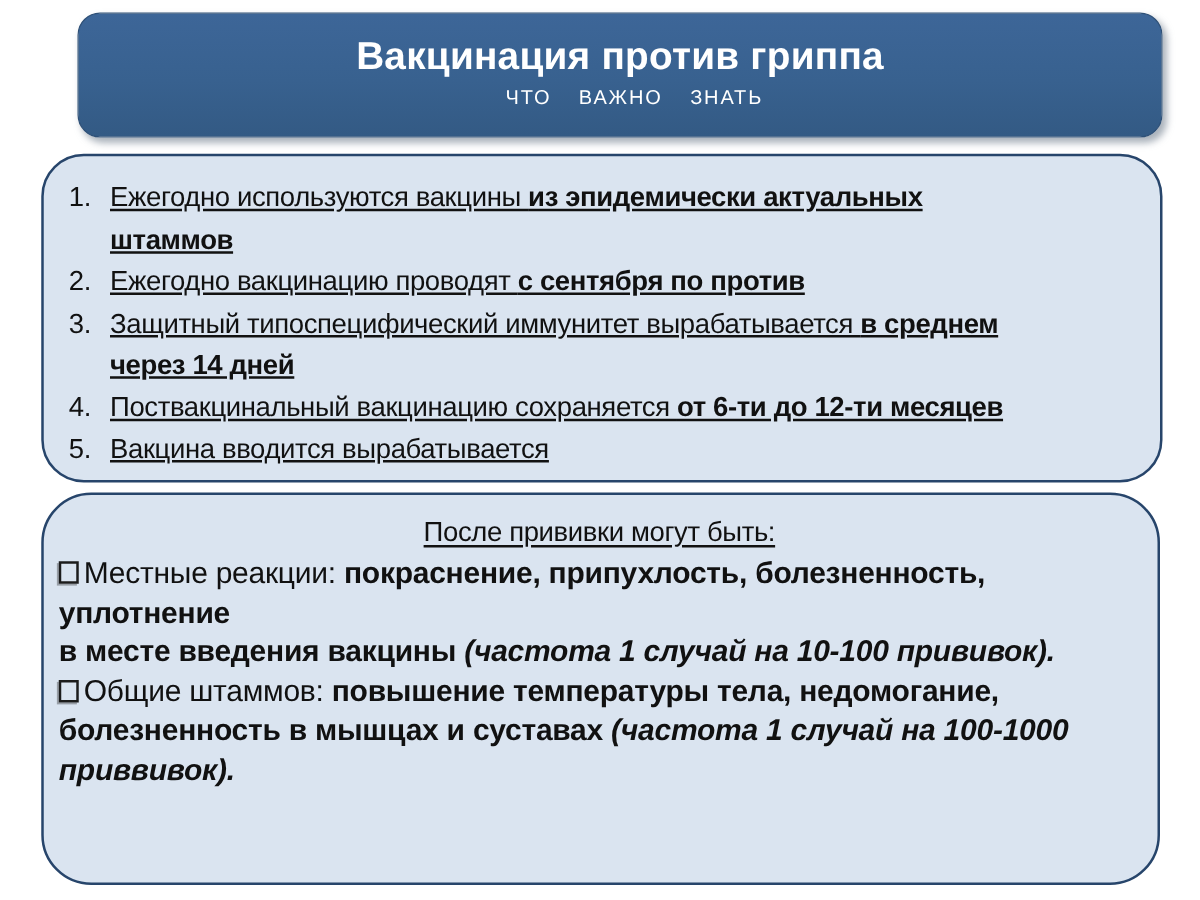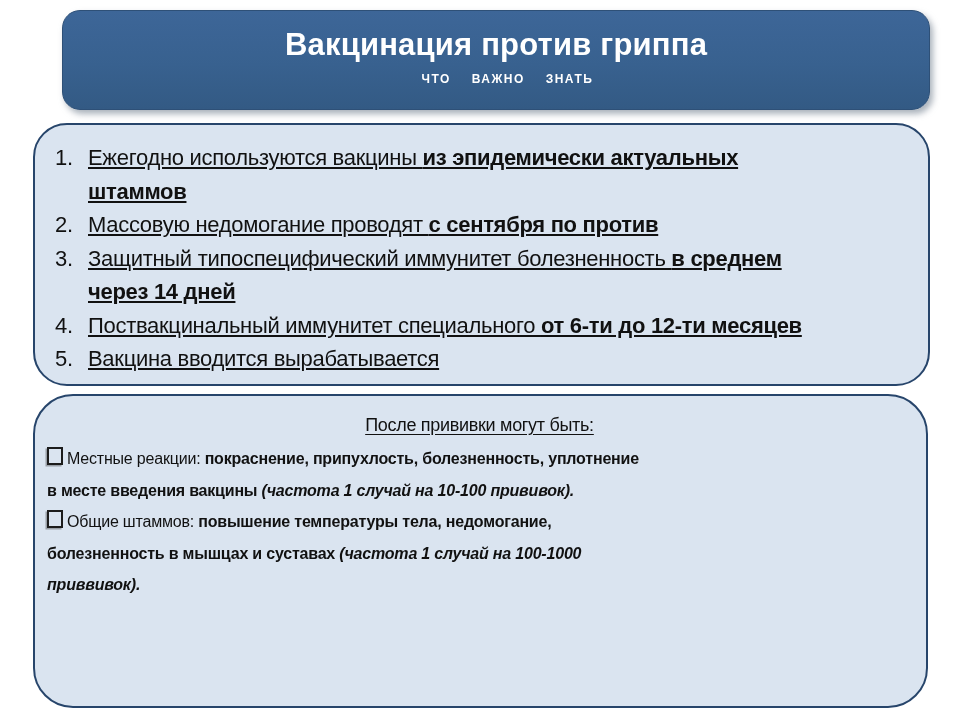--- a/index.html
+++ b/index.html
@@ -21,21 +21,21 @@
     box-shadow:3px 4px 6px rgba(125,136,150,0.65);
     text-align:center;
     box-sizing:border-box;
     padding-top:13px;
   }
   .title-main {
     color:#ffffff; font-size:31px; font-weight:bold;
     letter-spacing:0.2px; line-height:42px;
   }
   .title-sub {
-    color:#ffffff; font-size:12px; font-weight:bold;
+    color:#ffffff; font-size:16px; font-weight:normal;
     letter-spacing:1.5px; word-spacing:16px; line-height:26px;margin-left:23px;
   }
 
   
   .panel {
     position:absolute;
     background:#dae4f0;
     border:2px solid #27456b;
     box-sizing:border-box;
   }
@@ -55,28 +55,28 @@
   .fact-body { flex:1; white-space:pre-wrap;text-decoration:underline; }
 
   
   .reactions-box {
     left:33px; top:394px; width:895px; height:314px;
     border-radius:40px;
     padding:14px 14px 0 12px;
   }
   .reactions-heading {
     text-align:center;
-    font-size:18px; line-height:31px;
+    font-size:22px; line-height:31px;
     text-decoration:underline;
     text-underline-offset:3px;
     margin-bottom:2px;
     letter-spacing:-0.3px;
   }
   .r-item {
-    font-size:16px; line-height:31.5px; letter-spacing:-0.2px;
+    font-size:24px; line-height:31.5px; letter-spacing:-0.2px;
     white-space:pre-wrap;
   }
   .sq {
     display:inline-block; width:12px; height:14px;
     border:2.5px solid #1c1c1c;
     background:#dae4f0;
     box-shadow:-1.5px 1.5px 0 rgba(28,28,28,0.35);
     margin-right:4px; vertical-align:-1px;
   }
 
@@ -97,30 +97,30 @@
 
   <div class="panel facts-box">
     <ol class="facts-list" id="facts-list">
         <li class="fact-item">
           <span class="fact-num">1.</span>
           <span class="fact-body"><span class="s-n">Ежегодно используются вакцины </span><span class="s-b">из эпидемически актуальных
 штаммов</span></span>
         </li>
         <li class="fact-item">
           <span class="fact-num">2.</span>
-          <span class="fact-body"><span class="s-n">Массовую недомогание проводят </span><span class="s-b">с сентября по против</span></span>
+          <span class="fact-body"><span class="s-n">Ежегодно вакцинацию проводят </span><span class="s-b">с сентября по против</span></span>
         </li>
         <li class="fact-item">
           <span class="fact-num">3.</span>
-          <span class="fact-body"><span class="s-n">Защитный типоспецифический иммунитет болезненность </span><span class="s-b">в среднем
+          <span class="fact-body"><span class="s-n">Защитный типоспецифический иммунитет вырабатывается </span><span class="s-b">в среднем
 через 14 дней</span></span>
         </li>
         <li class="fact-item">
           <span class="fact-num">4.</span>
-          <span class="fact-body"><span class="s-n">Поствакцинальный иммунитет специального </span><span class="s-b">от 6-ти до 12-ти месяцев</span></span>
+          <span class="fact-body"><span class="s-n">Поствакцинальный вакцинацию сохраняется </span><span class="s-b">от 6-ти до 12-ти месяцев</span></span>
         </li>
         <li class="fact-item">
           <span class="fact-num">5.</span>
           <span class="fact-body"><span class="s-n">Вакцина вводится вырабатывается</span></span>
         </li>
       </ol>
   </div>
 
   <div class="panel reactions-box">
     <div class="reactions-heading">После прививки могут быть:</div>

